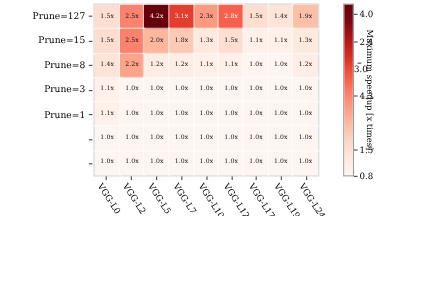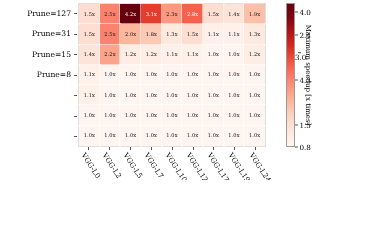--- a/index.html
+++ b/index.html
@@ -186,23 +186,24 @@
   }
   #cbar-label span { display: block; }
 </style>
 </head>
 <body>
 
 <div id="root">
 
   <div id="ylabels">
       <div class="ylabel">Prune=127</div>
-      <div class="ylabel">Prune=31</div>
       <div class="ylabel">Prune=15</div>
       <div class="ylabel">Prune=8</div>
+      <div class="ylabel">Prune=3</div>
+      <div class="ylabel">Prune=1</div>
     </div>
   <div id="ytickmarks">
       <div class="ytick">
         <i></i>
       </div>
       <div class="ytick">
         <i></i>
       </div>
       <div class="ytick">
         <i></i>

